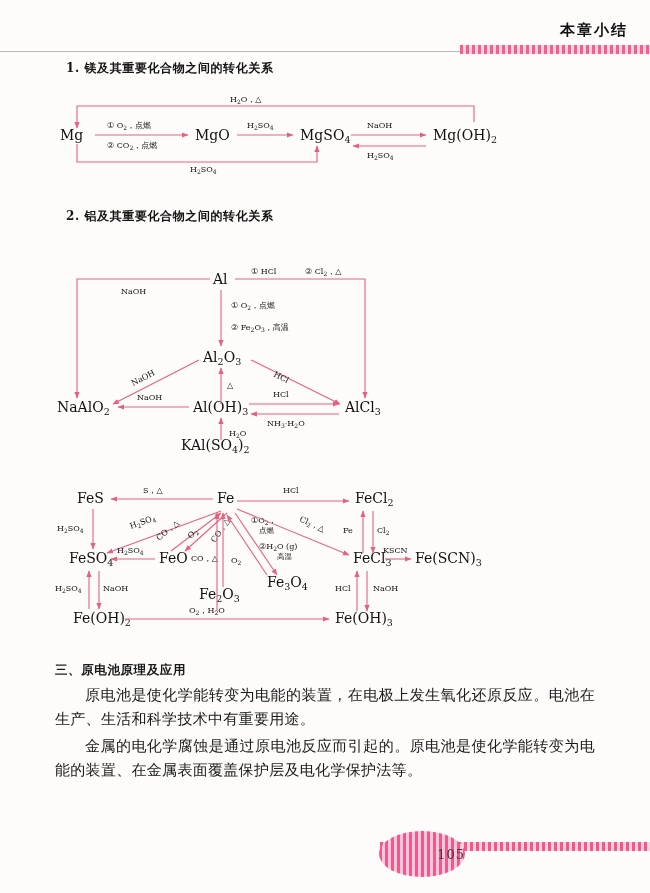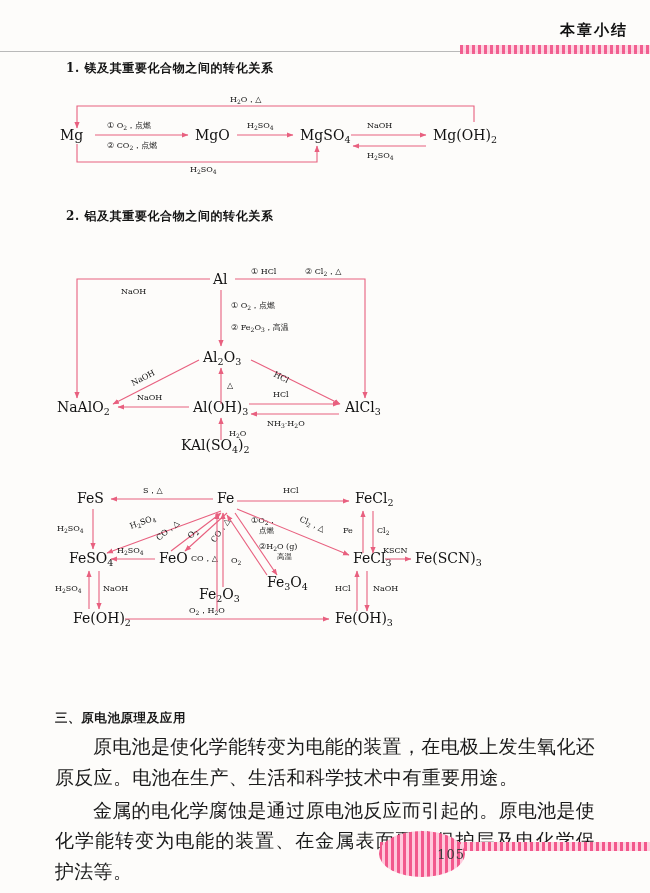--- a/index.html
+++ b/index.html
@@ -52,26 +52,26 @@
     font-size:8px;fill:#111;
   }
   .lbl .sub{font-size:6px;}
   .lbl-cn{
     font-family:"DejaVu Sans","Liberation Sans",sans-serif;
     font-size:7.5px;fill:#111;
   }
   .ln{stroke:#e8607f;stroke-width:1.1;fill:none;}
 
   
-  .prose{position:absolute;left:55px;width:540px;margin-top:48px;}
+  .prose{position:absolute;left:55px;width:540px;}
   .prose h3{
     margin:0 0 4px 0;font-size:12.5px;font-weight:bold;letter-spacing:.6px;
   }
   .prose p{
-    margin:0 0 2px 0;font-size:19px;line-height:1.62;
+    margin:0 0 2px 0;font-size:15px;line-height:1.62;
     text-indent:2em;letter-spacing:.3px;text-align:justify;
   }
 
   
   .footer{position:absolute;left:0;right:0;bottom:0;height:70px;}
   .footer-band{
     position:absolute;right:0;bottom:42px;width:270px;height:9px;
     background:
       repeating-linear-gradient(90deg,#f2588c 0 3px,#ffd2e0 3px 6px),
       #f2588c;

